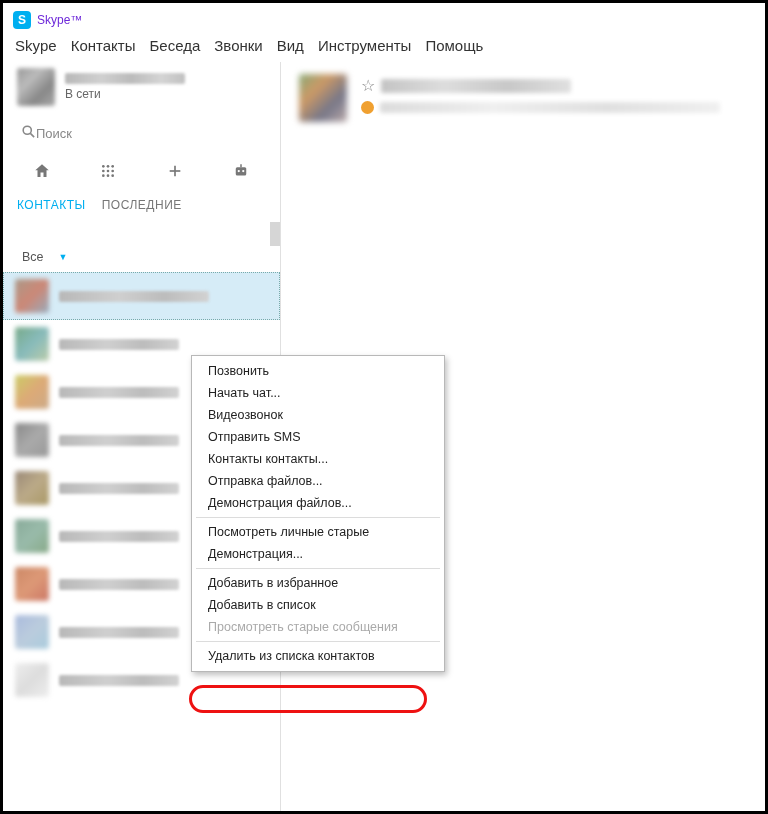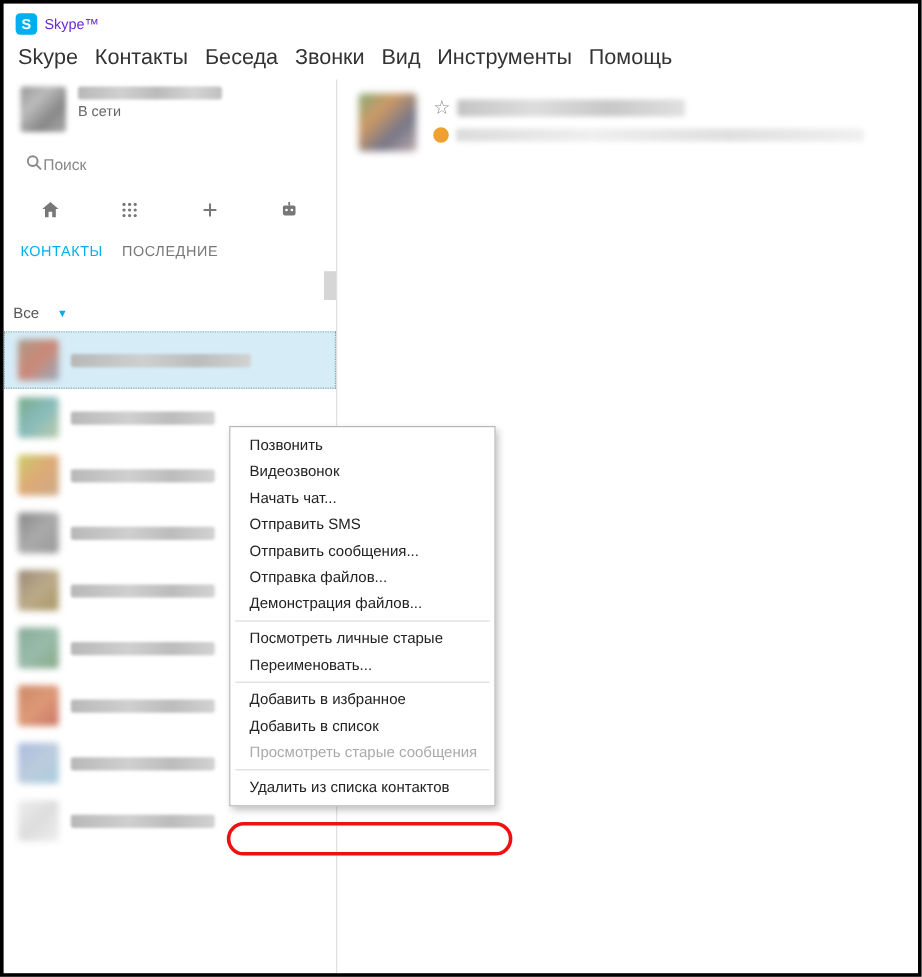--- a/index.html
+++ b/index.html
@@ -25,36 +25,36 @@
   width: 18px; height: 18px; border-radius: 4px;
   background: #00aff0; position: relative;
   display: inline-flex; align-items: center; justify-content: center;
   color: #fff; font-weight: bold; font-size: 12px;
 }
 .title-text { font-size: 12px; color: #6d28d9; }
 
 .menu-bar {
   display: flex; gap: 14px;
   padding: 4px 12px 8px;
-  font-size: 18px;
+  font-size: 15px;
   color: #333;
 }
 .menu-item { cursor: default; }
 
 .body { display: flex; flex: 1; overflow: hidden; }
 
 .sidebar {
   width: 278px;
   display: flex; flex-direction: column;
   border-right: 1px solid #e0e0e0;
   position: relative;
 }
 
 .profile-row {
-  display: flex; align-items: flex-start; gap: 10px;
+  display: flex; align-items: center; gap: 10px;
   padding: 6px 14px 8px;
 }
 .avatar {
   width: 38px; height: 38px; border-radius: 3px;
   background: linear-gradient(135deg,#999,#bbb,#888,#aaa);
   filter: blur(2px);
   position: relative;
   flex-shrink: 0;
 }
 .blur-line {
@@ -83,21 +83,21 @@
 .tab-row {
   display: flex; gap: 16px;
   padding: 6px 14px 10px;
   font-size: 12px;
   letter-spacing: .5px;
 }
 .tab { color: #777; }
 .tab.active { color: #00aff0; font-weight: 500; }
 
 .filter-row {
-  padding: 28px 8px 8px;
+  padding: 28px 19px 8px;
   font-size: 12.5px; color: #555;
   display: flex; align-items: center; gap: 15px;
   position: relative;
 }
 .scroll-hint {
   position: absolute; right: 0; top: 0; width: 10px; height: 24px;
   background: #d6d6d6;
 }
 
 .contact-list { flex: 1; overflow: hidden; }
@@ -129,21 +129,21 @@
 .header-line-1 { display: flex; align-items: center; gap: 6px; }
 .star { color: #888; font-size: 16px; }
 .blur-title { height: 14px; width: 190px; background: linear-gradient(90deg,#c4c4c4,#ddd,#c8c8c8,#e0e0e0); filter: blur(2px); border-radius:2px; }
 .header-line-2 { display: flex; align-items: center; gap: 6px; }
 .clock-dot { width: 13px; height: 13px; border-radius: 50%; background: #f0a030; display:inline-block; }
 .blur-sub { height: 11px; width: 340px; background: linear-gradient(90deg,#dcdcdc,#efefef,#e0e0e0,#f0f0f0); filter: blur(2px); border-radius:2px; }
 
 .context-menu {
   position: absolute;
   left: 188px; top: 352px;
-  width: 222px;
+  width: 254px;
   background: #fff;
   border: 1px solid #b8b8b8;
   box-shadow: 2px 3px 6px rgba(0,0,0,.25);
   padding: 4px 2px;
   font-size: 12.5px;
   z-index: 50;
 }
 .ctx-item {
   padding: 4px 14px;
   color: #222;
@@ -313,29 +313,29 @@
             <div class="blur-sub"></div>
           </div>
         </div>
       </div>
     </div>
   </div>
 </div>
 
 <div class="context-menu">
   <div class="ctx-item">Позвонить</div>
+  <div class="ctx-item">Начать чат...</div>
   <div class="ctx-item">Видеозвонок</div>
-  <div class="ctx-item">Начать чат...</div>
   <div class="ctx-item">Отправить SMS</div>
-  <div class="ctx-item">Отправить сообщения...</div>
+  <div class="ctx-item">Контакты контакты...</div>
   <div class="ctx-item">Отправка файлов...</div>
   <div class="ctx-item">Демонстрация файлов...</div>
   <div class="ctx-sep"></div>
   <div class="ctx-item">Посмотреть личные старые</div>
-  <div class="ctx-item">Переименовать...</div>
+  <div class="ctx-item">Демонстрация...</div>
   <div class="ctx-sep"></div>
   <div class="ctx-item">Добавить в избранное</div>
   <div class="ctx-item">Добавить в список</div>
   <div class="ctx-item disabled">Просмотреть старые сообщения</div>
   <div class="ctx-sep"></div>
   <div class="ctx-item" id="ctx-remove">Удалить из списка контактов</div>
   <div class="ctx-highlight" id="highlight-ring" style="left: -3px; top: 329px; width: 238px; height: 28px;"></div>
 </div>
 
 </body></html>

